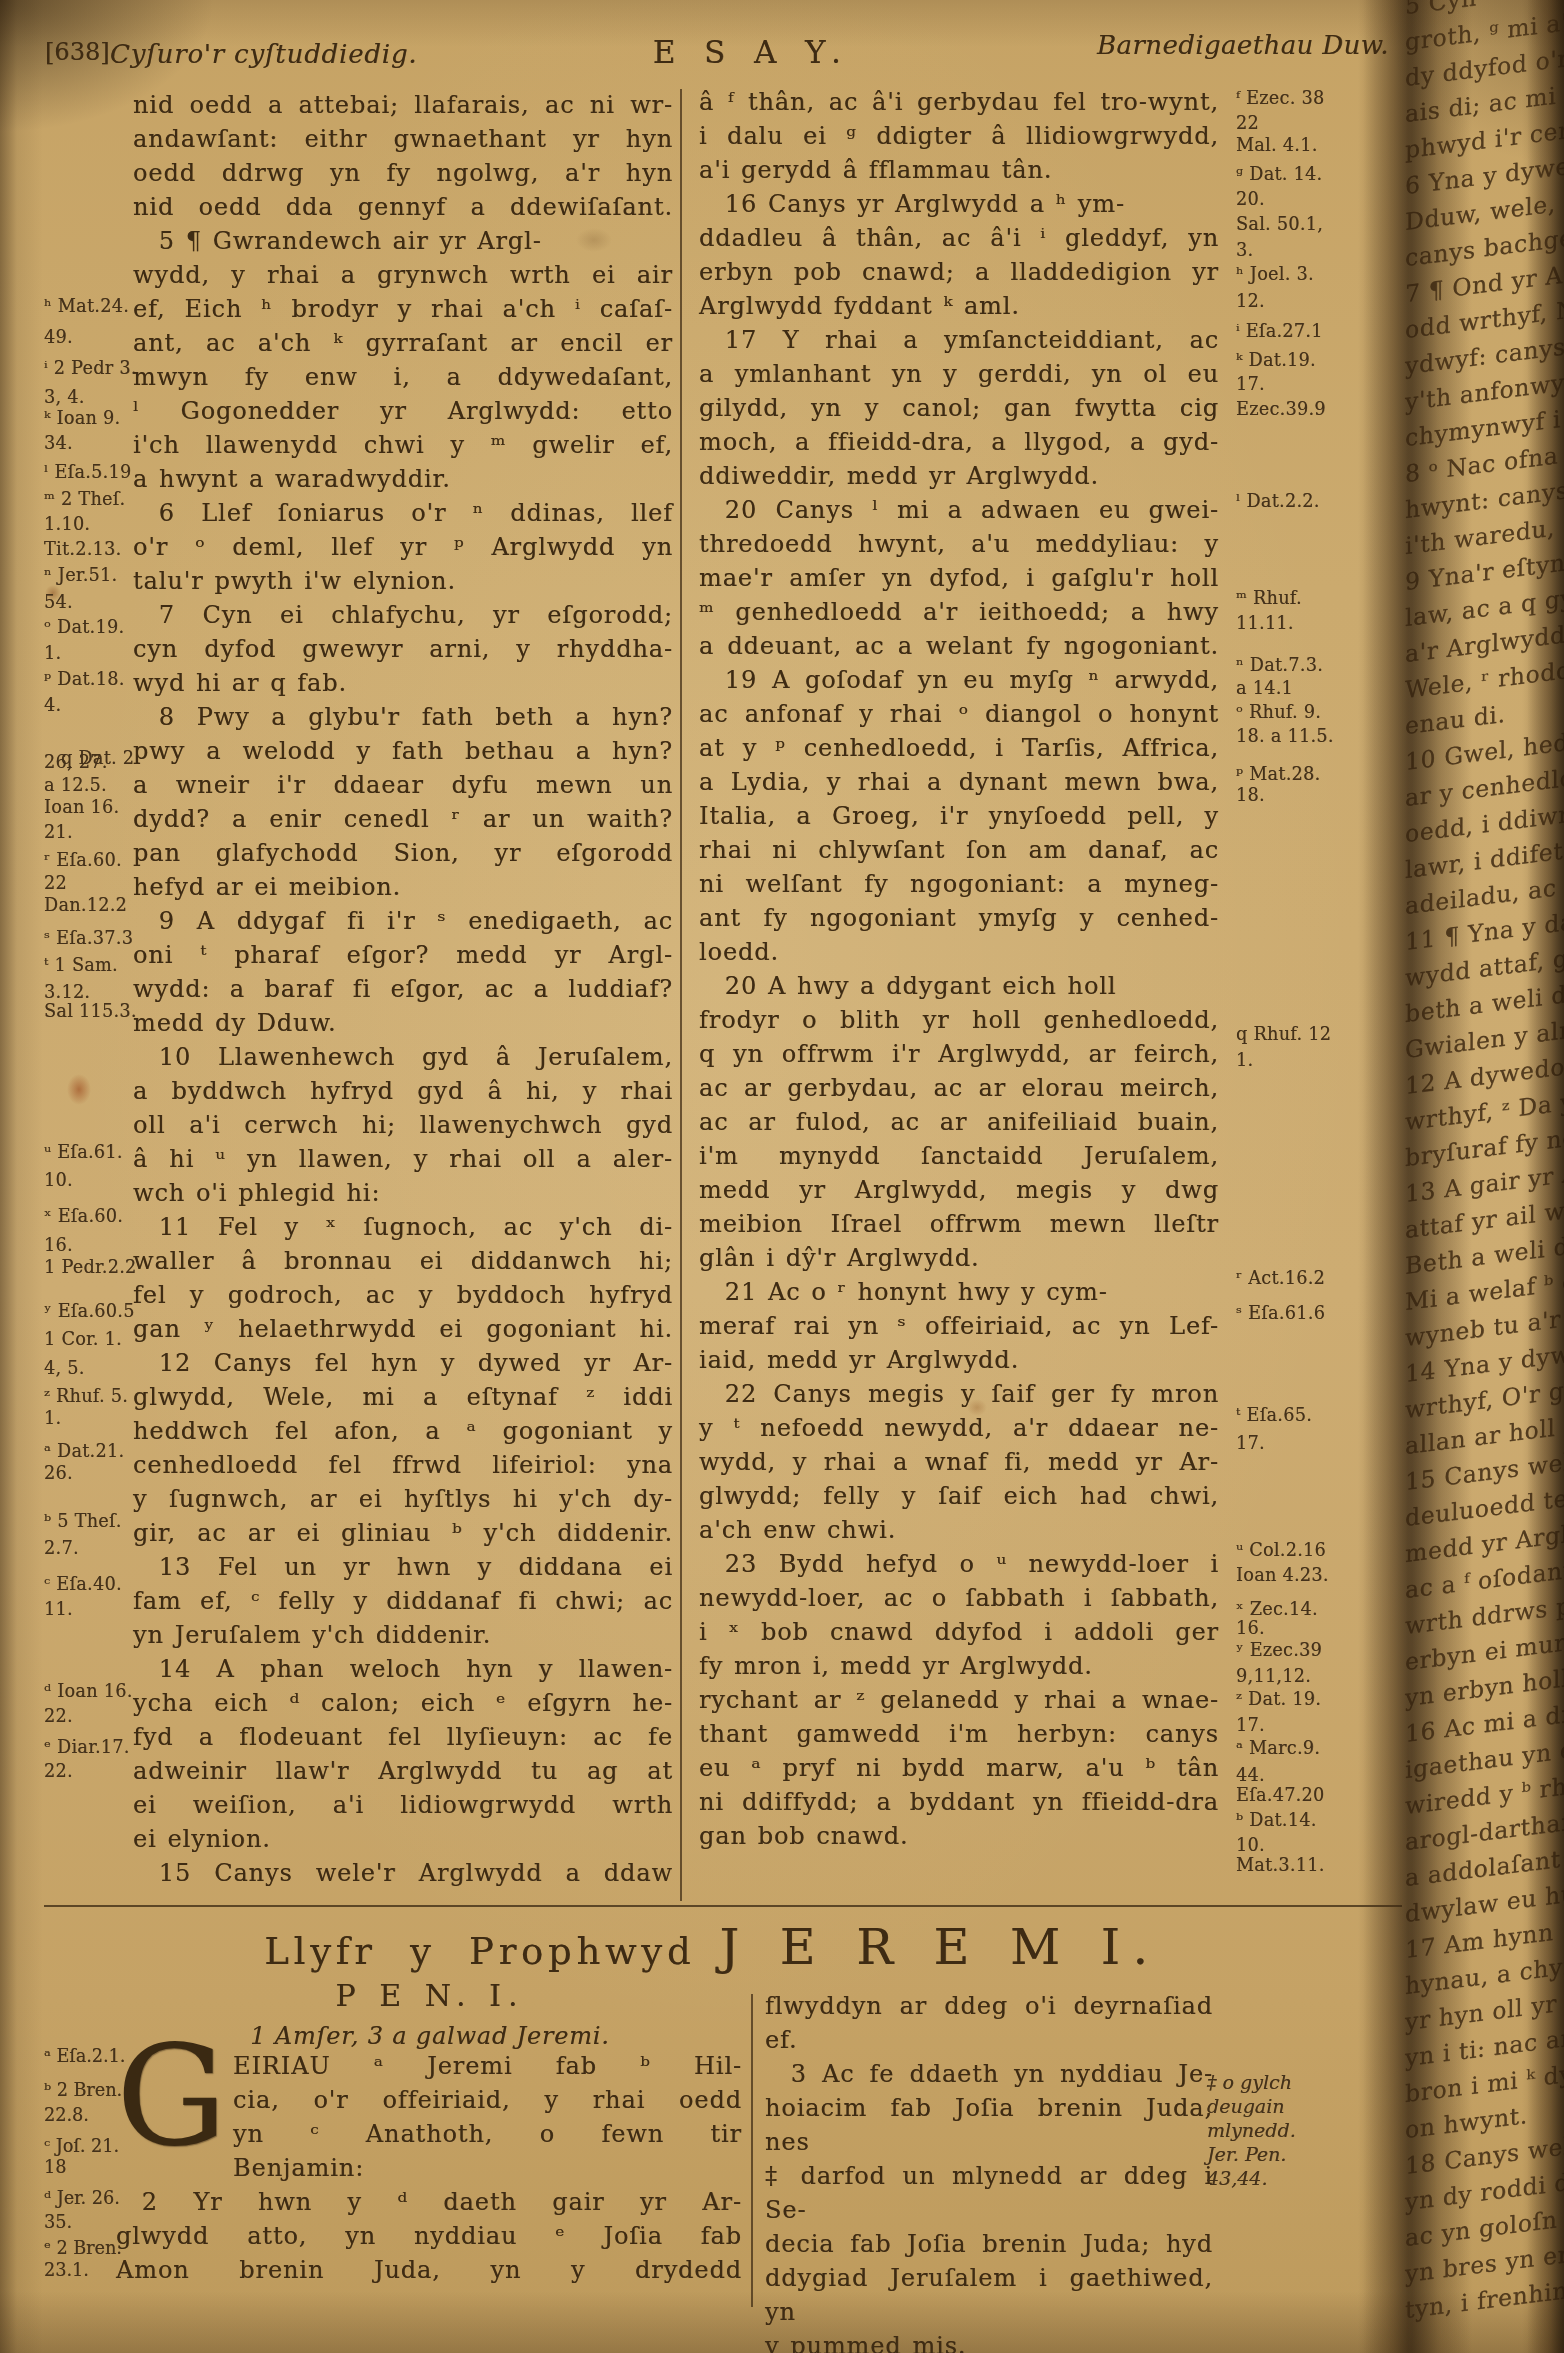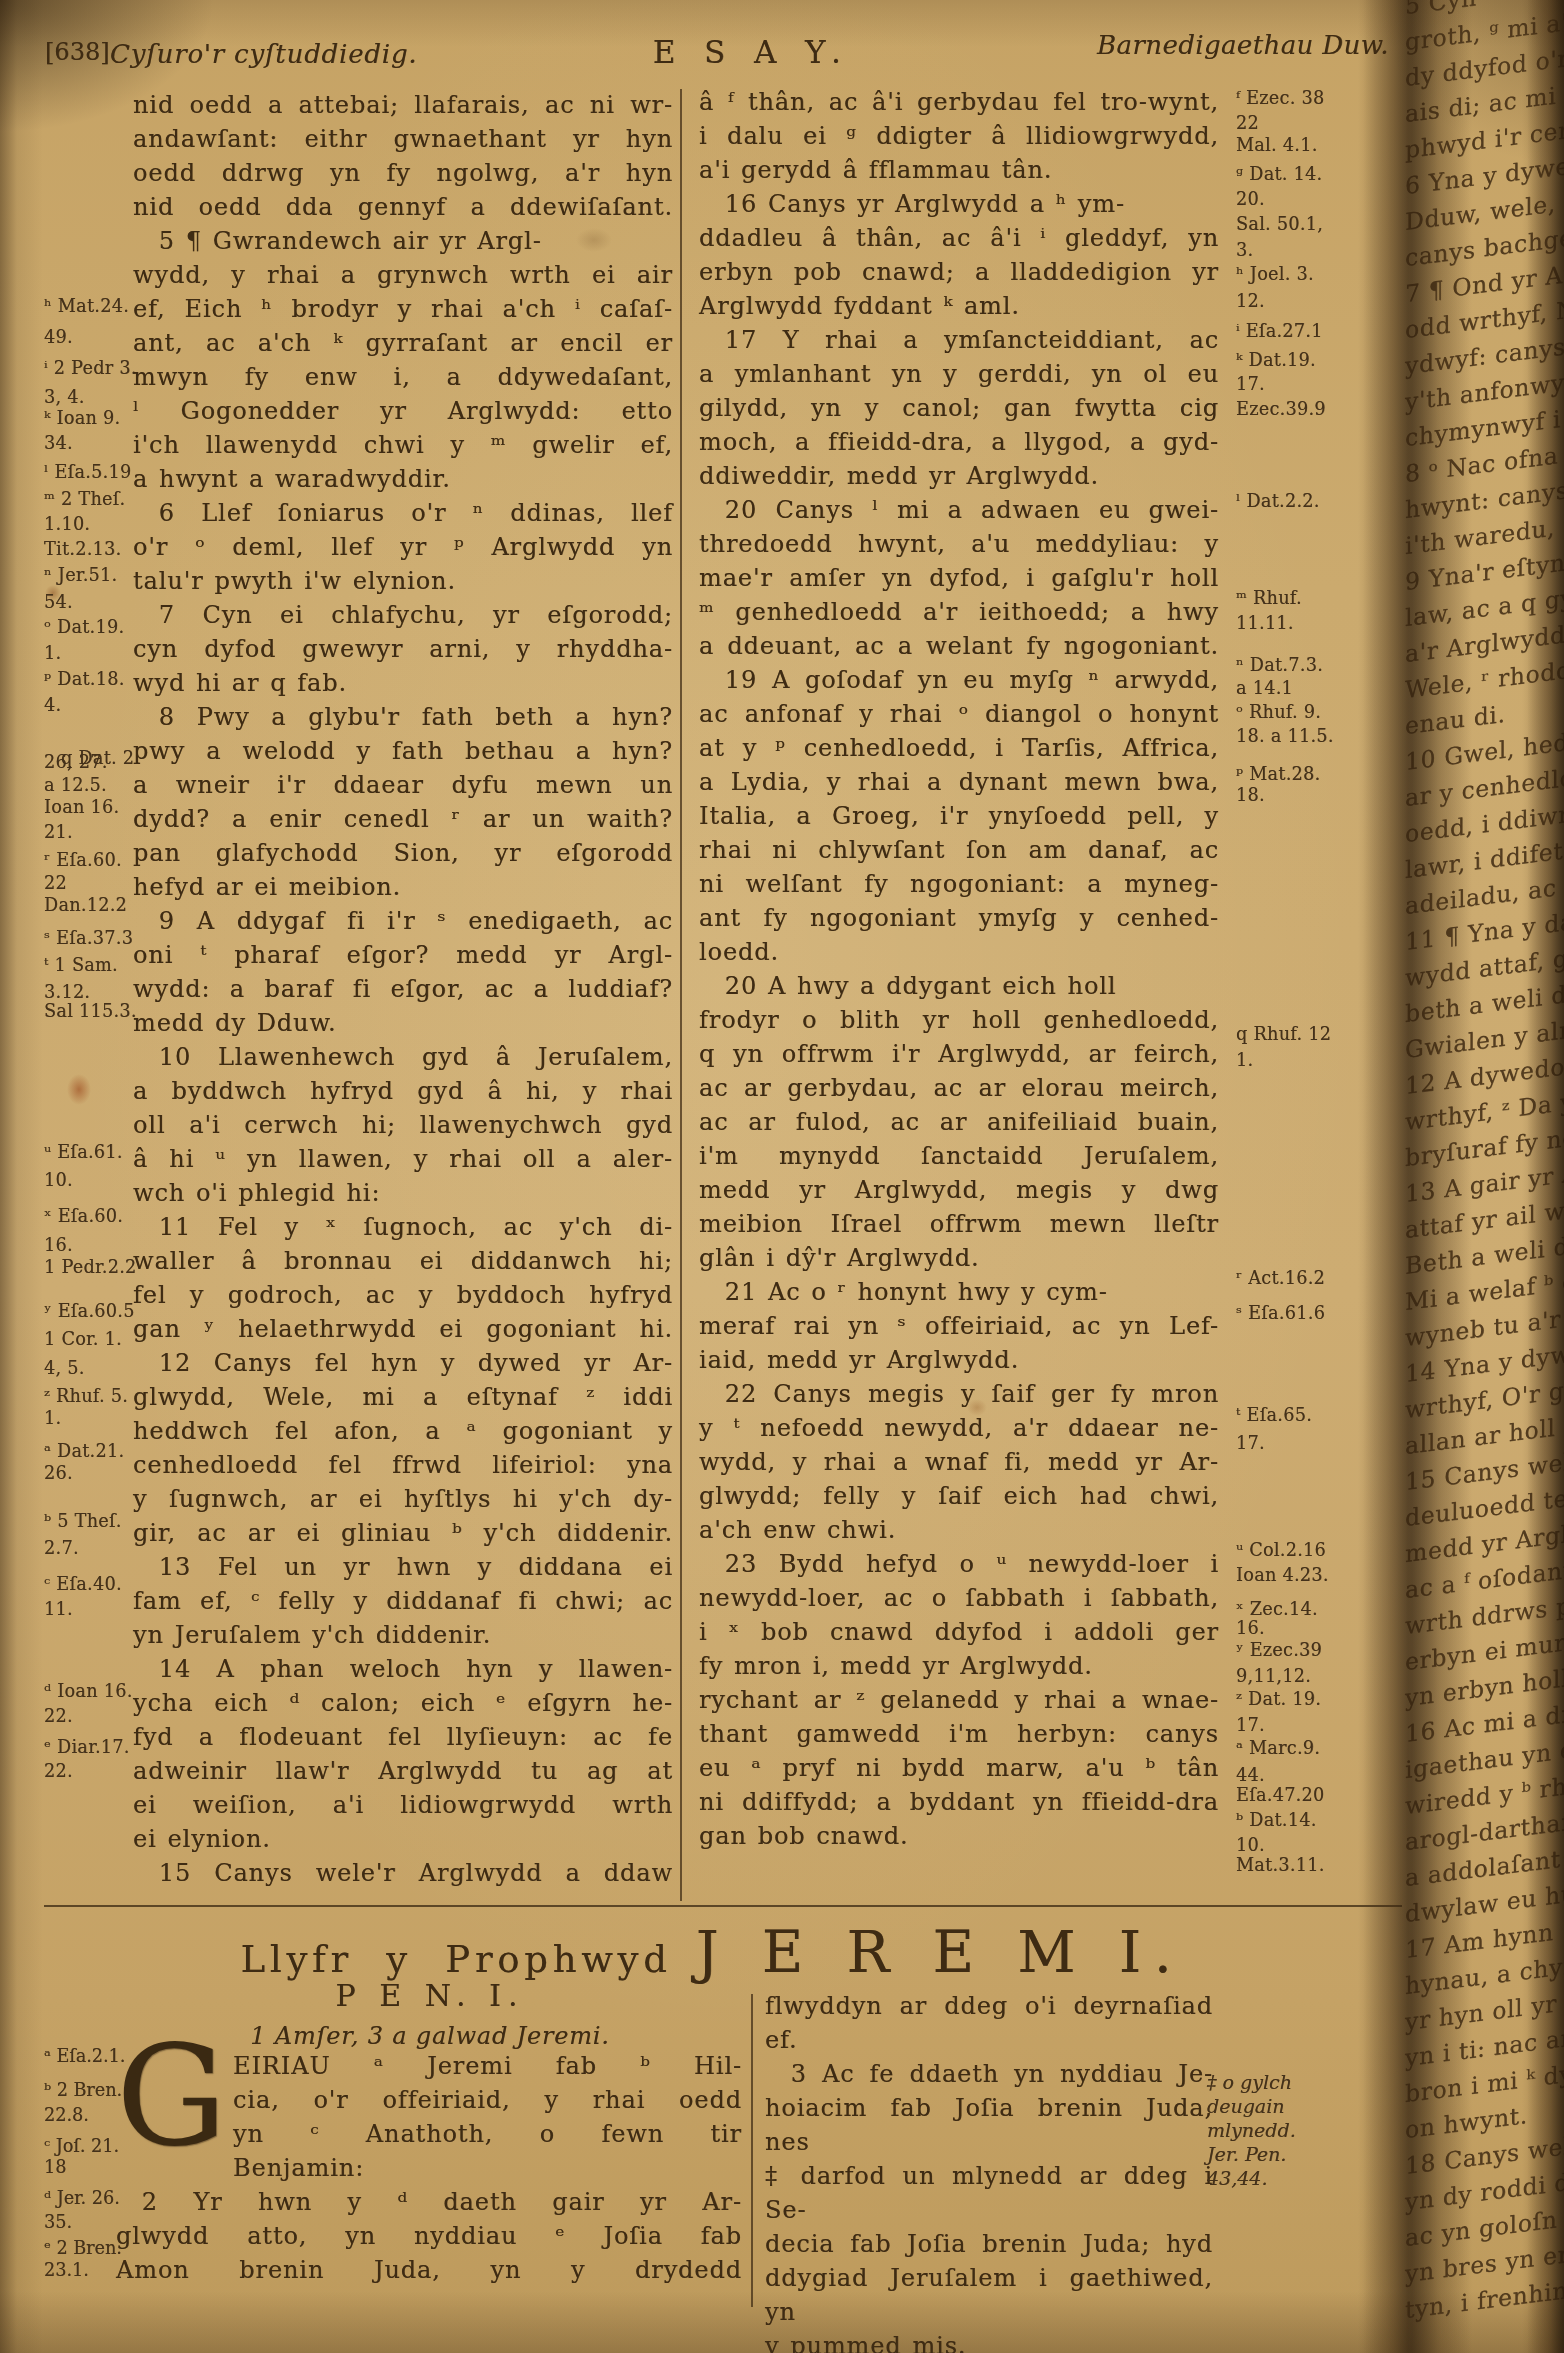--- a/index.html
+++ b/index.html
@@ -35,21 +35,21 @@
   .marg-l { left:44px;  width:89px; }
   .marg-r { left:1236px; width:163px; }
   .mnote { position:absolute; left:0; white-space:nowrap; color:#44311a; }
   
   .vrule  { position:absolute; left:680px; top:89px; width:2px; height:1812px; background:rgba(62,43,20,0.72); }
   .hrule  { position:absolute; left:44px; top:1905px; width:1358px; height:2.3px; background:rgba(62,43,20,0.78); }
   .vrule2 { position:absolute; left:751px; top:1994px; width:2px; height:313px; background:rgba(62,43,20,0.72); }
   
   .jer-title { position:absolute; left:102px; top:1919px; width:1221px; text-align:center; }
   .jer-title .pfx  { font-size:37px; letter-spacing:4.7px; word-spacing:17px; }
-  .jer-title .name { font-size:57px; letter-spacing:12.5px; margin-left:20.3px; }
+  .jer-title .name { font-size:49px; letter-spacing:12.5px; margin-left:20.3px; }
   .jer-pen { position:absolute; left:117px; top:1978px; width:626px; text-align:center; font-size:30px; letter-spacing:7px; }
   .jer-sum { position:absolute; left:117px; top:2022px; width:626px; text-align:center; font-size:24px; font-style:italic; letter-spacing:0.8px; }
   .jer-col { position:absolute; font-size:24px; line-height:34px; letter-spacing:0.9px; word-spacing:2.3px; }
   .jer-left  { left:116px; top:2049px; width:626px; }
   .jer-right { left:765px; top:1989px; width:448px; }
   .dropcap { float:left; width:117px; height:103px; font-size:139px; line-height:94px; color:#3a2912; text-shadow:0.8px 0.8px 1.2px rgba(58,40,18,0.5); }
   .jer-marg-l { position:absolute; left:44px; top:0; width:78px; height:1672px; font-size:17.6px; }
   .jer-note { position:absolute; left:1207px; top:2070px; width:141px; font-size:19px; line-height:24px; font-style:italic; color:#44311a; }
   
   .adjacent { position:absolute; left:1405px; top:-12.5px; width:313px; height:2426px; }

